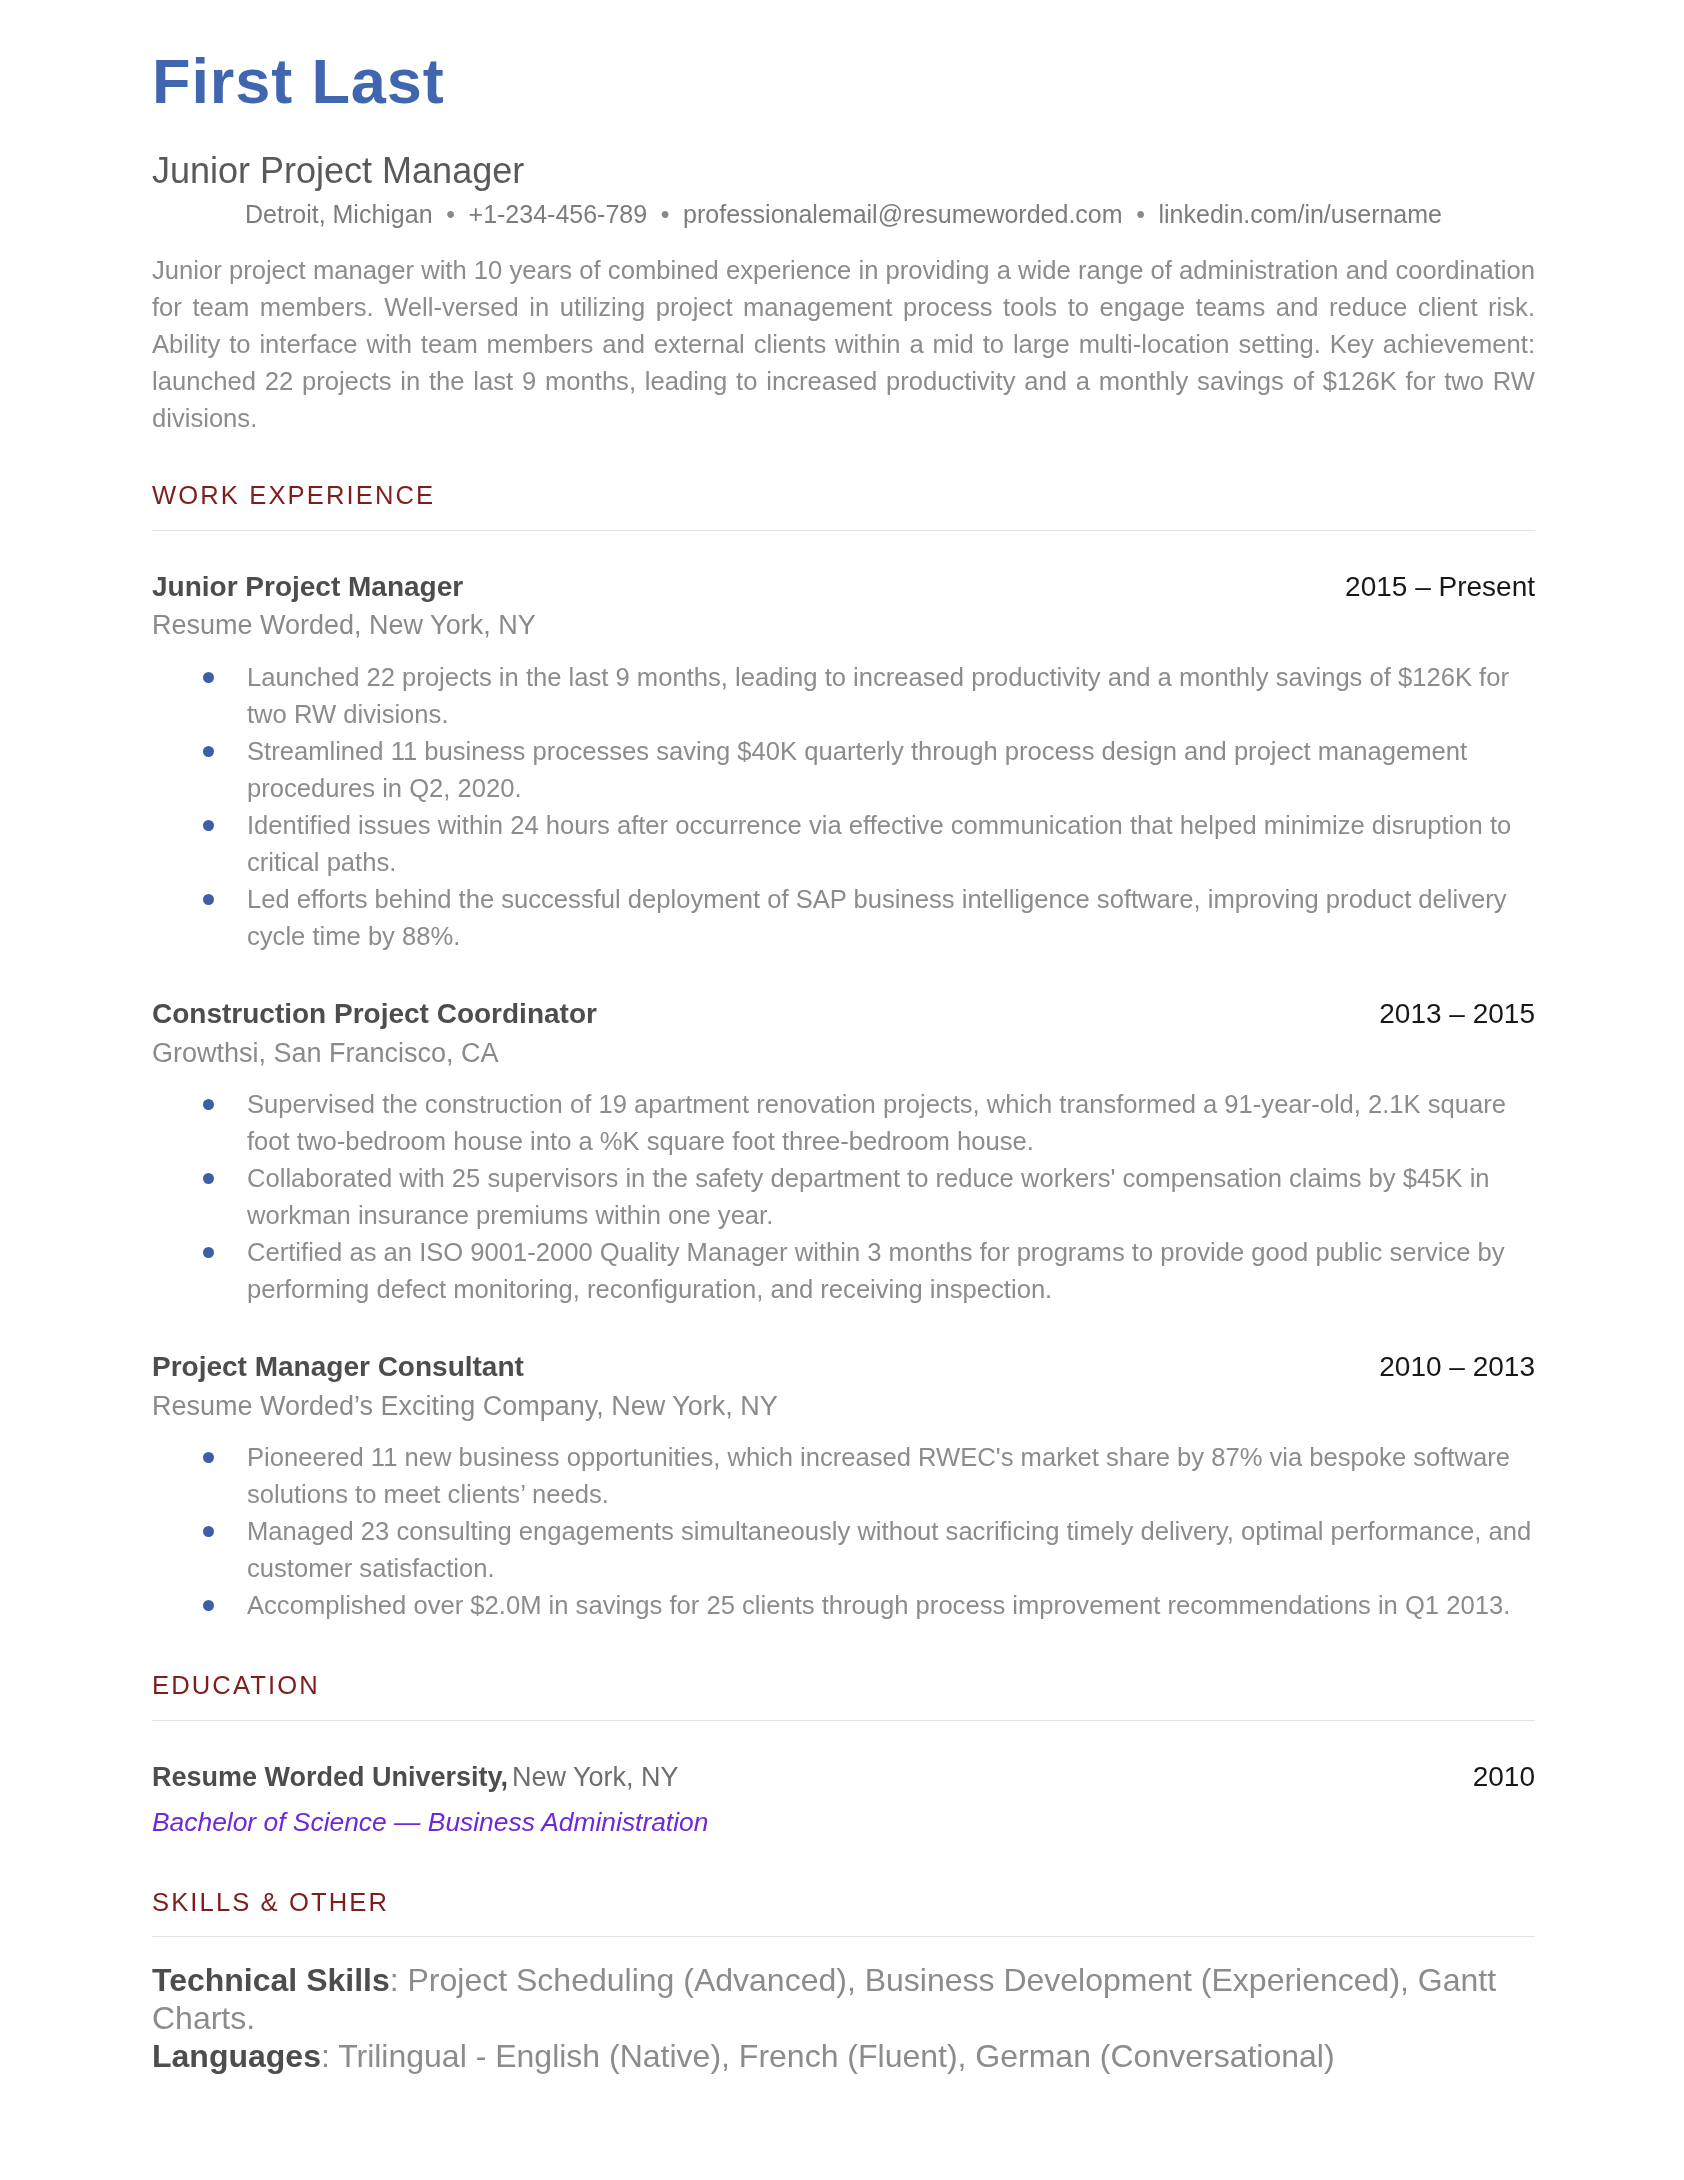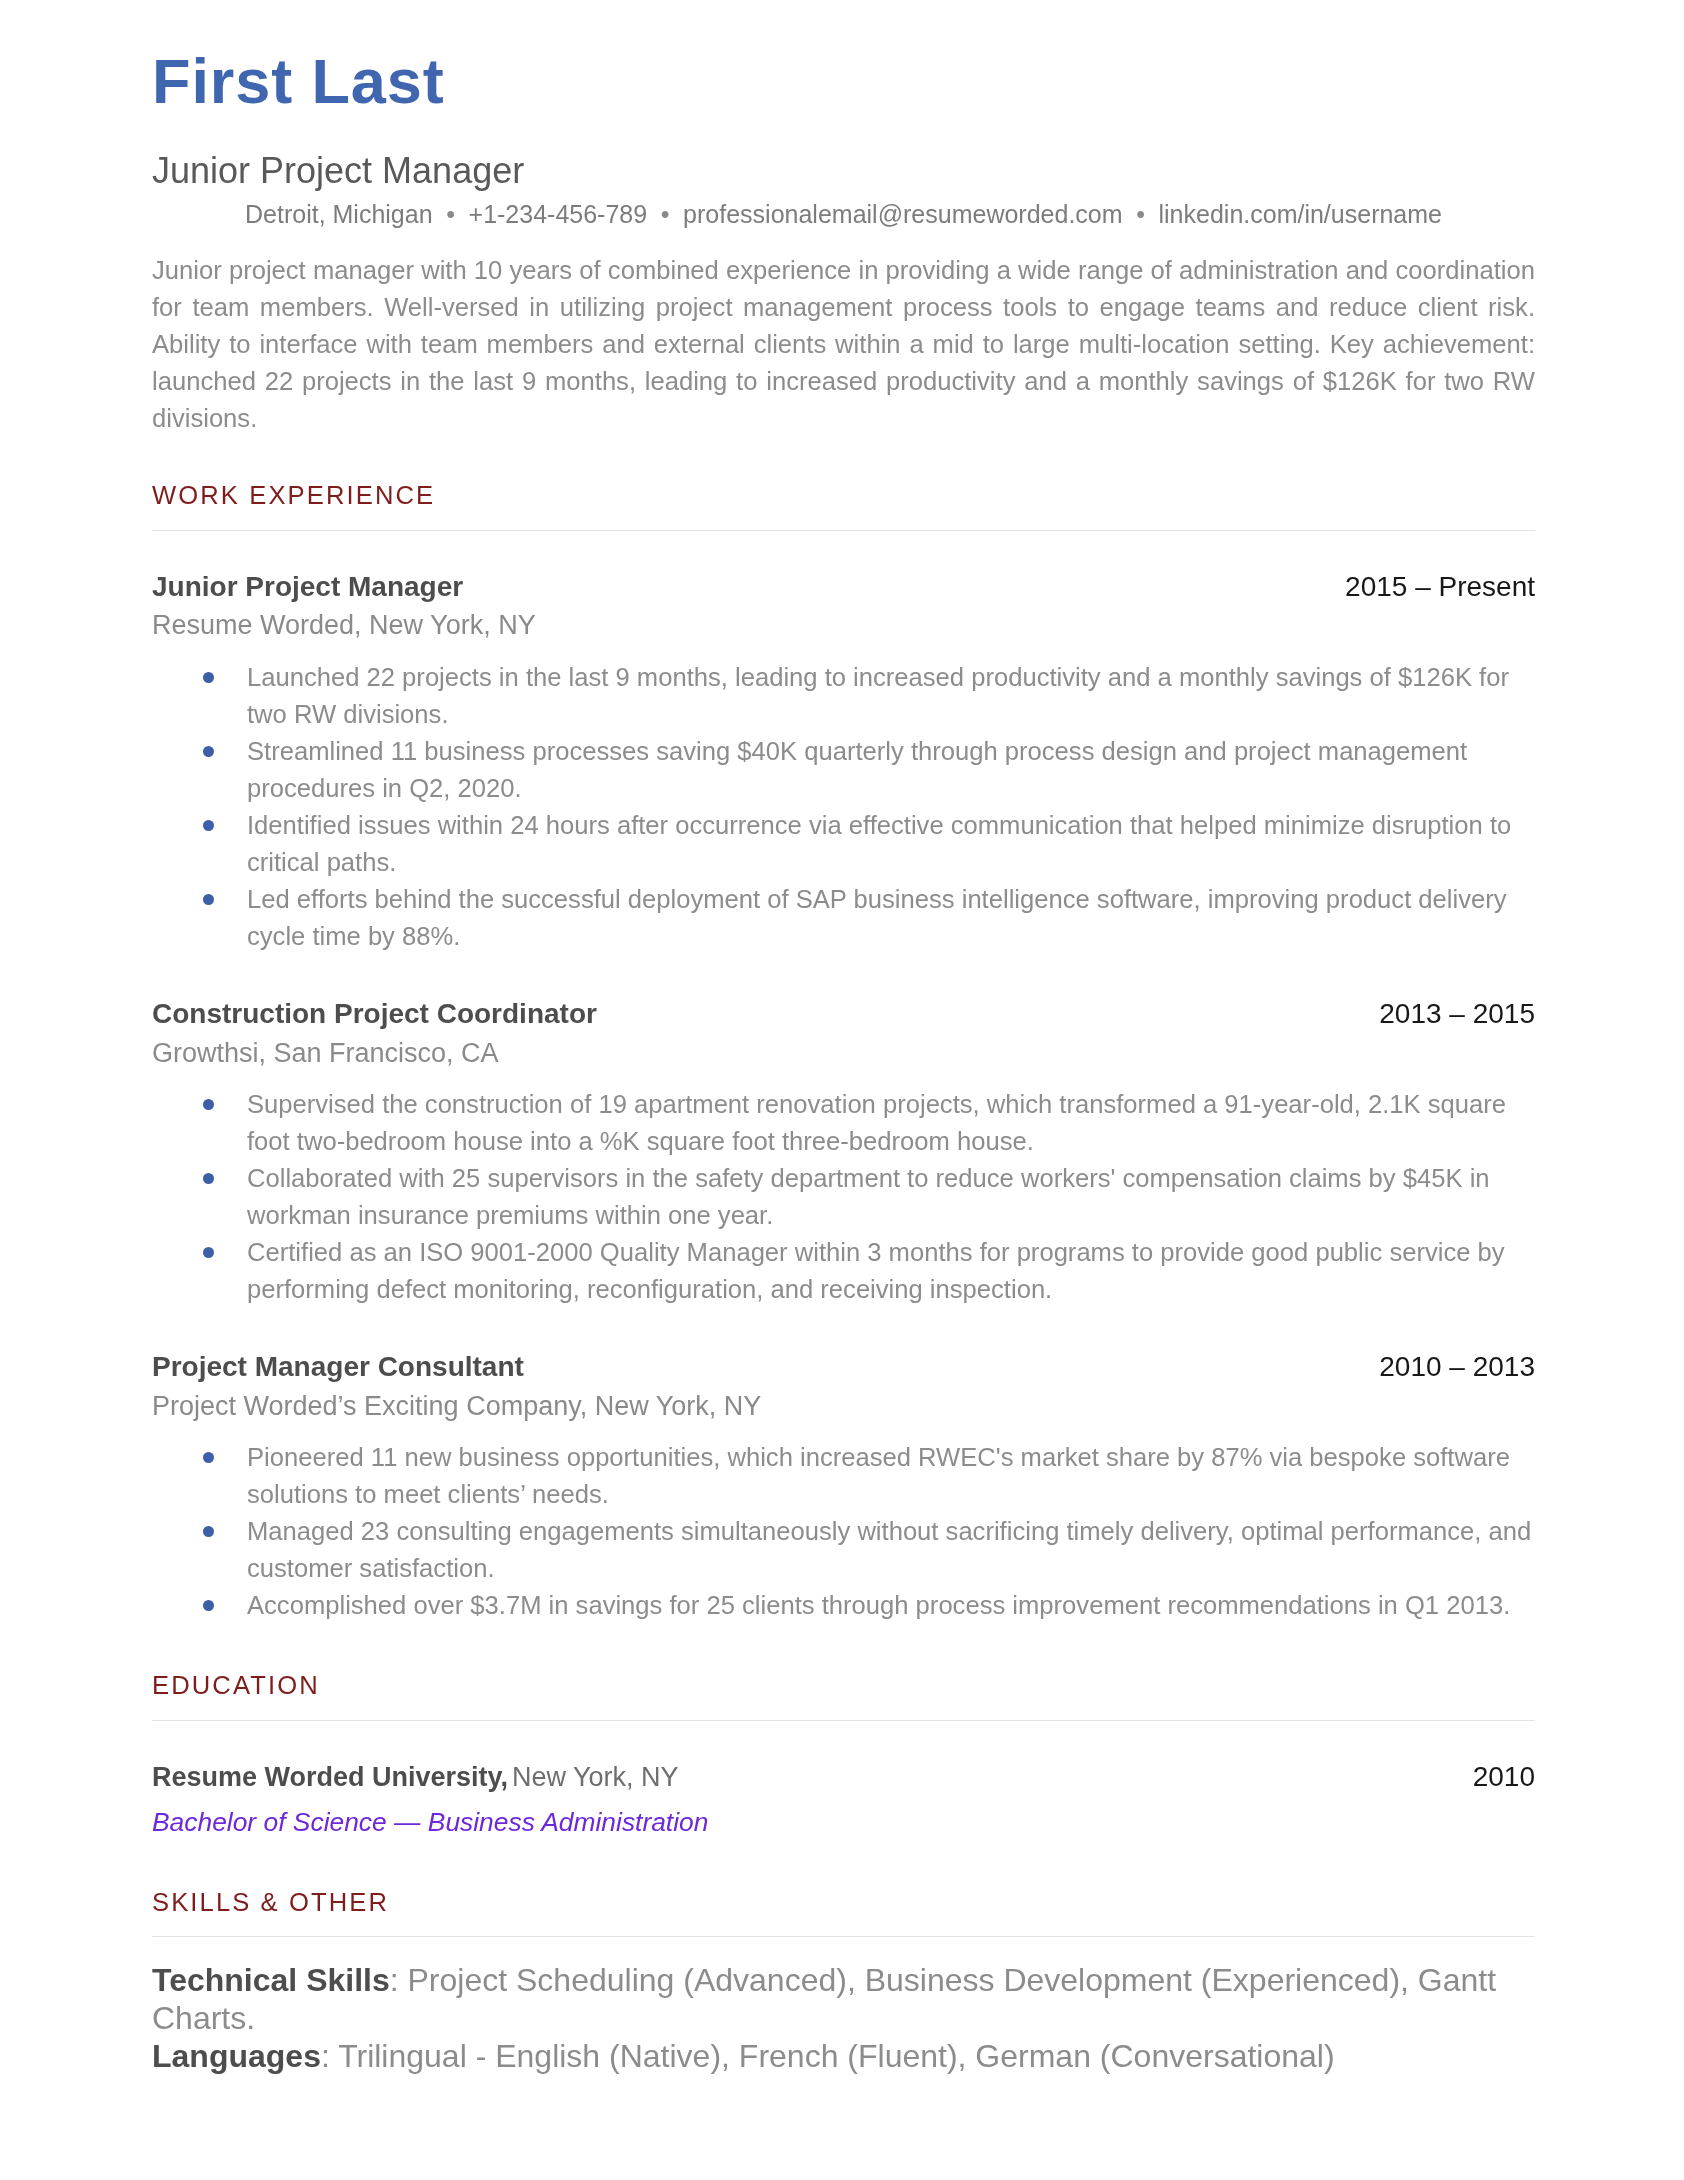--- a/index.html
+++ b/index.html
@@ -145,25 +145,25 @@
         <li>Collaborated with 25 supervisors in the safety department to reduce workers' compensation claims by $45K in workman insurance premiums within one year.</li>
         <li>Certified as an ISO 9001-2000 Quality Manager within 3 months for programs to provide good public service by performing defect monitoring, reconfiguration, and receiving inspection.</li>
       </ul>
     </div>
 
     <div class="entry">
       <div class="entry-head">
         <span class="entry-title">Project Manager Consultant</span>
         <span class="entry-date">2010 – 2013</span>
       </div>
-      <div class="entry-company">Project Worded’s Exciting Company, New York, NY</div>
+      <div class="entry-company">Resume Worded’s Exciting Company, New York, NY</div>
       <ul class="bullets">
         <li>Pioneered 11 new business opportunities, which increased RWEC's market share by 87% via bespoke software solutions to meet clients’ needs.</li>
         <li>Managed 23 consulting engagements simultaneously without sacrificing timely delivery, optimal performance, and customer satisfaction.</li>
-        <li>Accomplished over $3.7M in savings for 25 clients through process improvement recommendations in Q1 2013.</li>
+        <li>Accomplished over $2.0M in savings for 25 clients through process improvement recommendations in Q1 2013.</li>
       </ul>
     </div>
   </div>
 
   <div class="section">
     <h2 class="section-heading">EDUCATION</h2>
     <hr class="rule">
 
     <div class="entry">
       <div class="entry-head">

